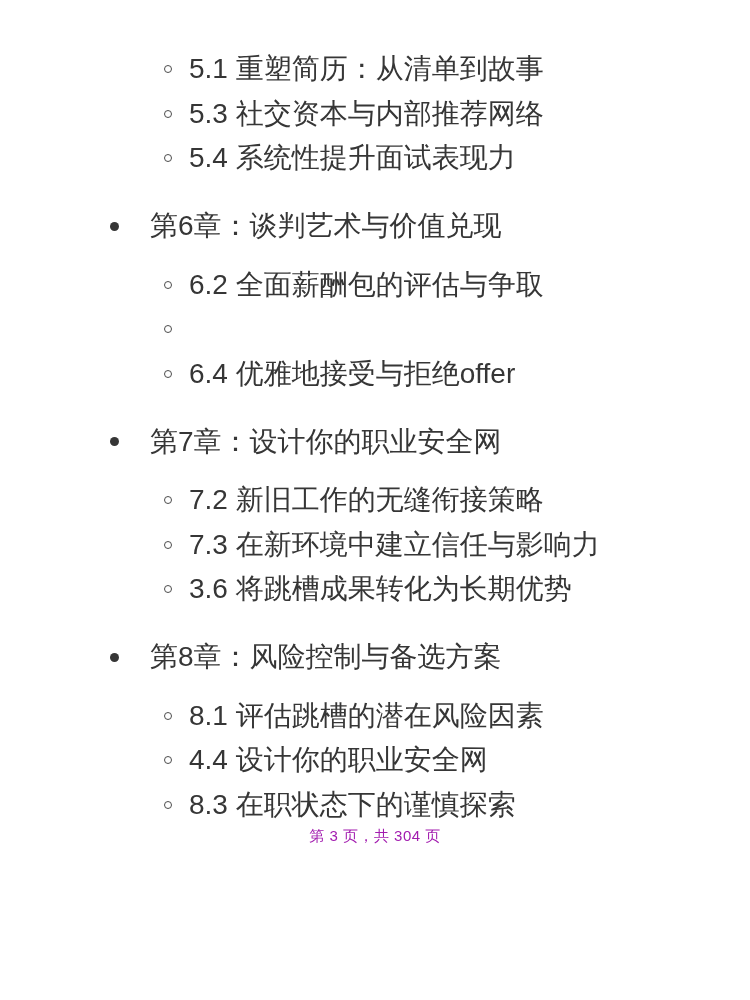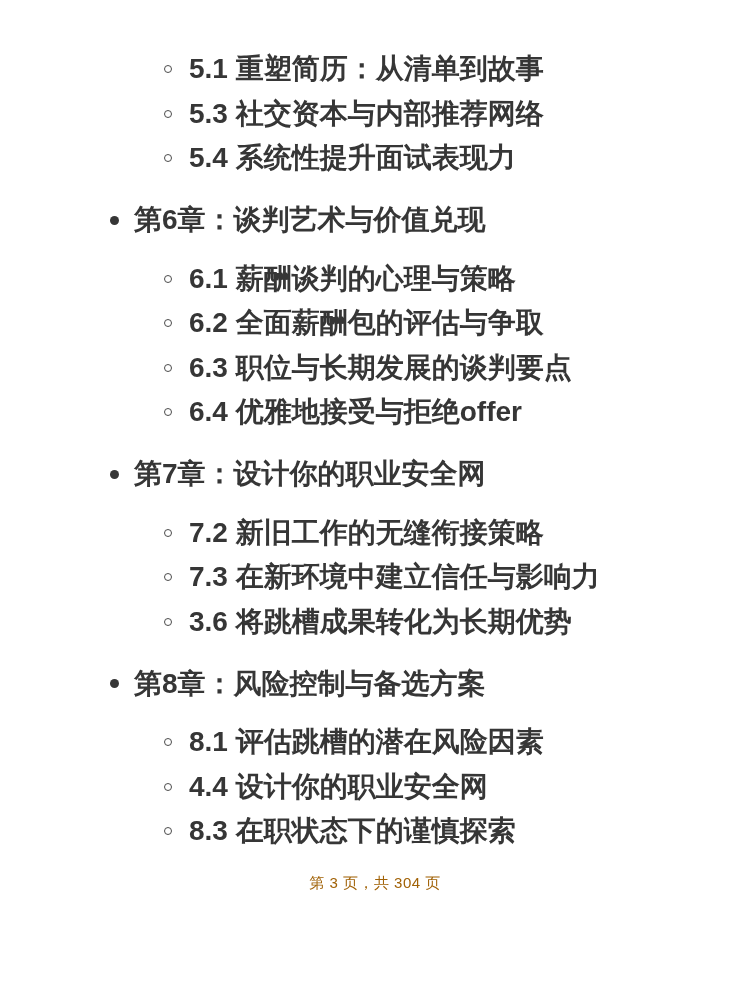--- a/index.html
+++ b/index.html
@@ -19,29 +19,29 @@
   .toc {
     padding-top: 47px;
   }
   .row {
     display: flex;
     align-items: center;
     font-size: 28px;
     line-height: 1.2;
     color: #363636;
     white-space: nowrap;
-    font-weight: bold;
   }
   .sub-row {
     height: 44.5px;
   }
   .chapter-row {
     height: 45px;
-    margin-top: 17px;
+    margin-top: 23px;
     margin-bottom: 14px;
+    gap: 16px;
   }
   .chapter-bullet {
     flex: none;
     width: 9px;
     height: 9px;
     border-radius: 50%;
     background: #363636;
     margin-left: 110px;
     margin-right: 15px;
   }
@@ -50,25 +50,24 @@
     box-sizing: border-box;
     width: 8px;
     height: 8px;
     border: 1.5px solid #4c4c4c;
     border-radius: 50%;
     background: transparent;
     margin-left: 164px;
     margin-right: 17px;
   }
   .footer {
-    margin-top: 20px;
     text-align: center;
     font-size: 15px;
     letter-spacing: 0.5px;
-    color: #a16207;
+    color: #a21caf;
   }
 </style>
 </head>
 <body>
 
 <div class="page">
   <div class="toc">
 
     <div class="row sub-row">
       <span class="sub-bullet"></span>
@@ -82,29 +81,24 @@
       <span class="sub-bullet"></span>
       <span>5.4 系统性提升面试表现力</span>
     </div>
 
     <div class="row chapter-row">
       <span class="chapter-bullet"></span>
       <span>第6章：谈判艺术与价值兑现</span>
     </div>
     <div class="row sub-row">
       <span class="sub-bullet"></span>
-      <span>6.1 薪酬谈判的心理与策略</span>
-    </div>
-    <div class="row sub-row">
-      <span class="sub-bullet"></span>
       <span>6.2 全面薪酬包的评估与争取</span>
     </div>
     <div class="row sub-row">
       <span class="sub-bullet"></span>
-      <span>6.3 职位与长期发展的谈判要点</span>
     </div>
     <div class="row sub-row">
       <span class="sub-bullet"></span>
       <span>6.4 优雅地接受与拒绝offer</span>
     </div>
 
     <div class="row chapter-row">
       <span class="chapter-bullet"></span>
       <span>第7章：设计你的职业安全网</span>
     </div>

